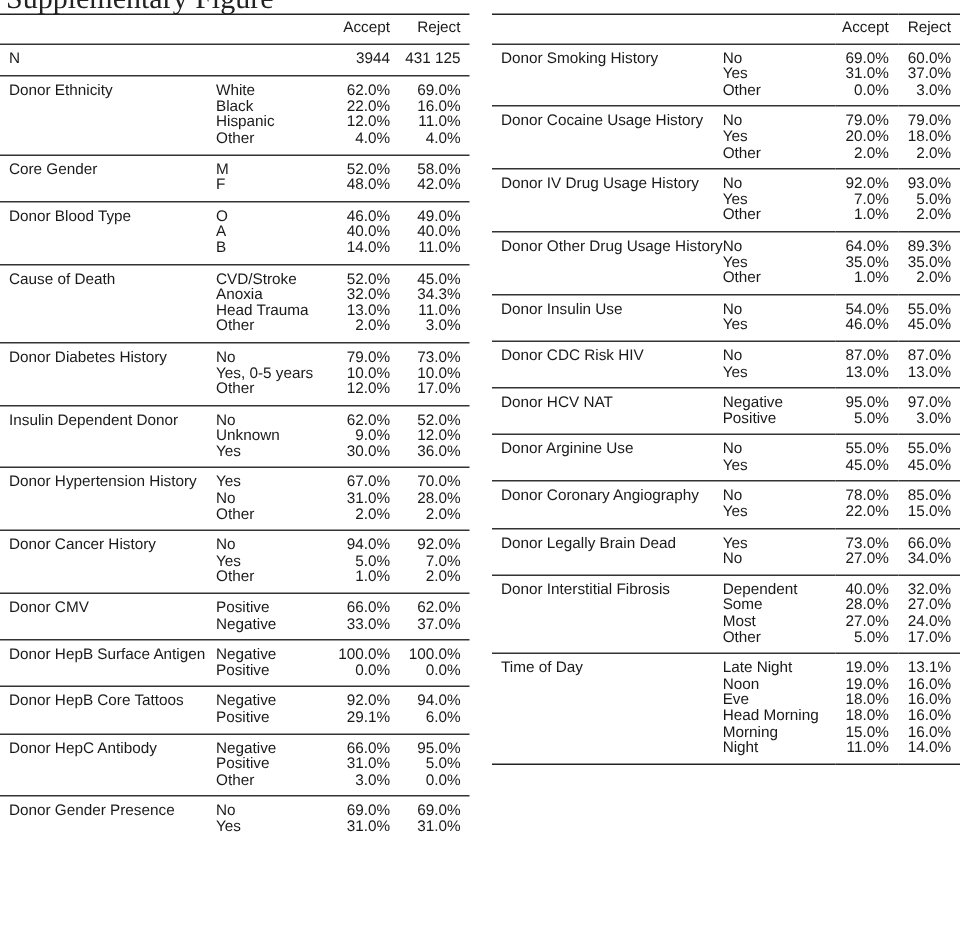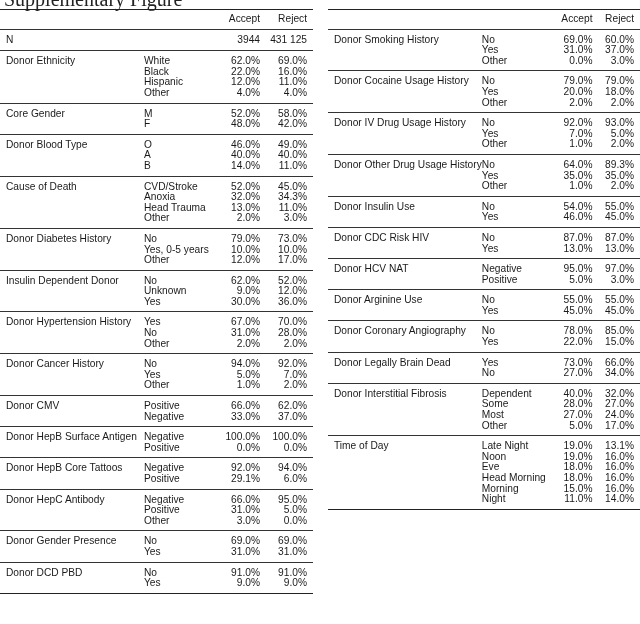--- a/index.html
+++ b/index.html
@@ -277,35 +277,20 @@
         </td>
         <td class="grp-cell c-num">
           <span class="v">69.0%</span>
           <span class="v">31.0%</span>
         </td>
         <td class="grp-cell c-num">
           <span class="v">69.0%</span>
           <span class="v">31.0%</span>
         </td>
       </tr>
-      <tr class="group bottomrule">
-        <td class="c-var grp-cell">Donor DCD PBD</td>
-        <td class="grp-cell ">
-          <span class="lvl">No</span>
-          <span class="lvl">Yes</span>
-        </td>
-        <td class="grp-cell c-num">
-          <span class="v">91.0%</span>
-          <span class="v">9.0%</span>
-        </td>
-        <td class="grp-cell c-num">
-          <span class="v">91.0%</span>
-          <span class="v">9.0%</span>
-        </td>
-      </tr>
     </tbody>
 </table>
 
 <table class="tbl" id="right-table">
   <colgroup>
     <col style="width:152px">
       <col style="width:76px">
       <col style="width:42px">
       <col style="width:42px">
   </colgroup>

